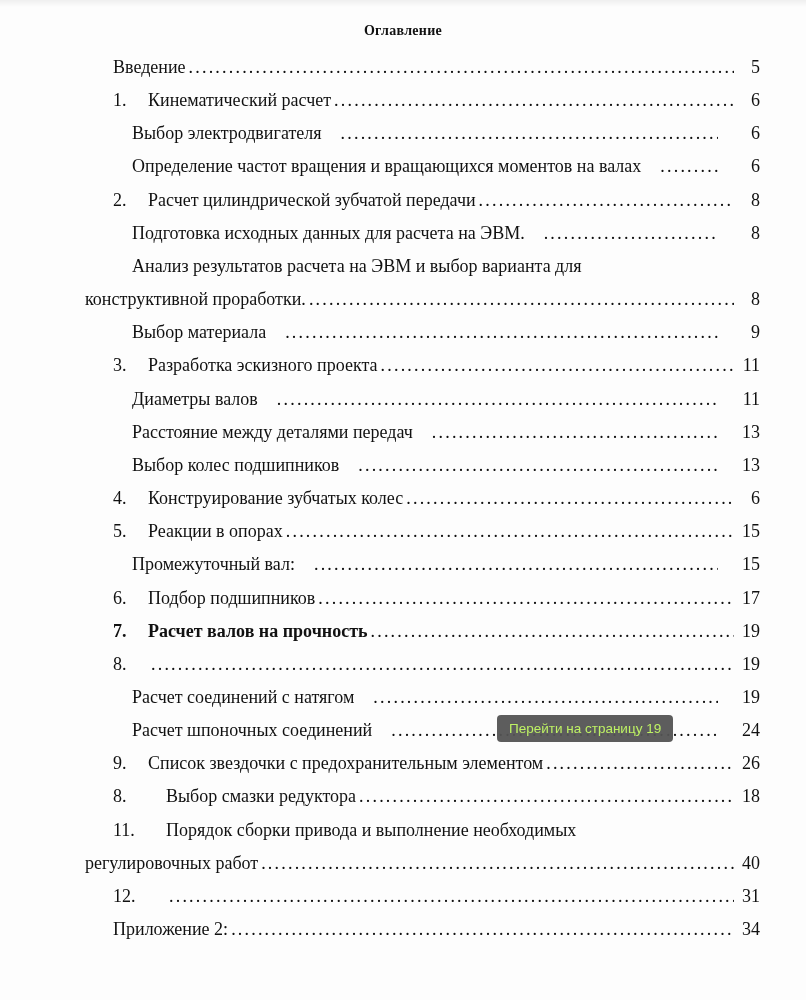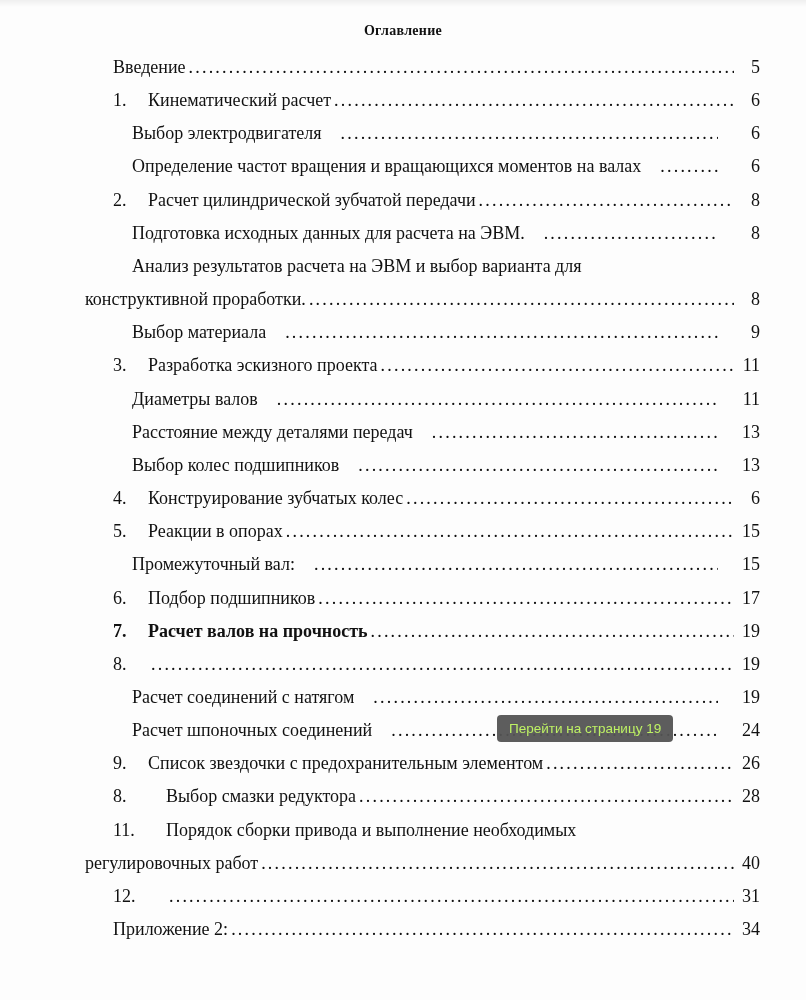--- a/index.html
+++ b/index.html
@@ -177,21 +177,21 @@
       <div class="row l0">
         <span class="num">9.</span>
         <span class="txt">Список звездочки с предохранительным элементом</span>
         <span class="leader"></span>
         <span class="pg">26</span>
       </div>
       <div class="row l0">
         <span class="num wide">8.</span>
         <span class="txt">Выбор смазки редуктора</span>
         <span class="leader"></span>
-        <span class="pg">28</span>
+        <span class="pg">18</span>
       </div>
       <div class="row l0">
         <span class="num wide">11.</span>
         <span class="txt">Порядок сборки привода и выполнение необходимых</span>
       </div>
       <div class="row hang">
         <span class="txt">регулировочных работ</span>
         <span class="leader"></span>
         <span class="pg">40</span>
       </div>

